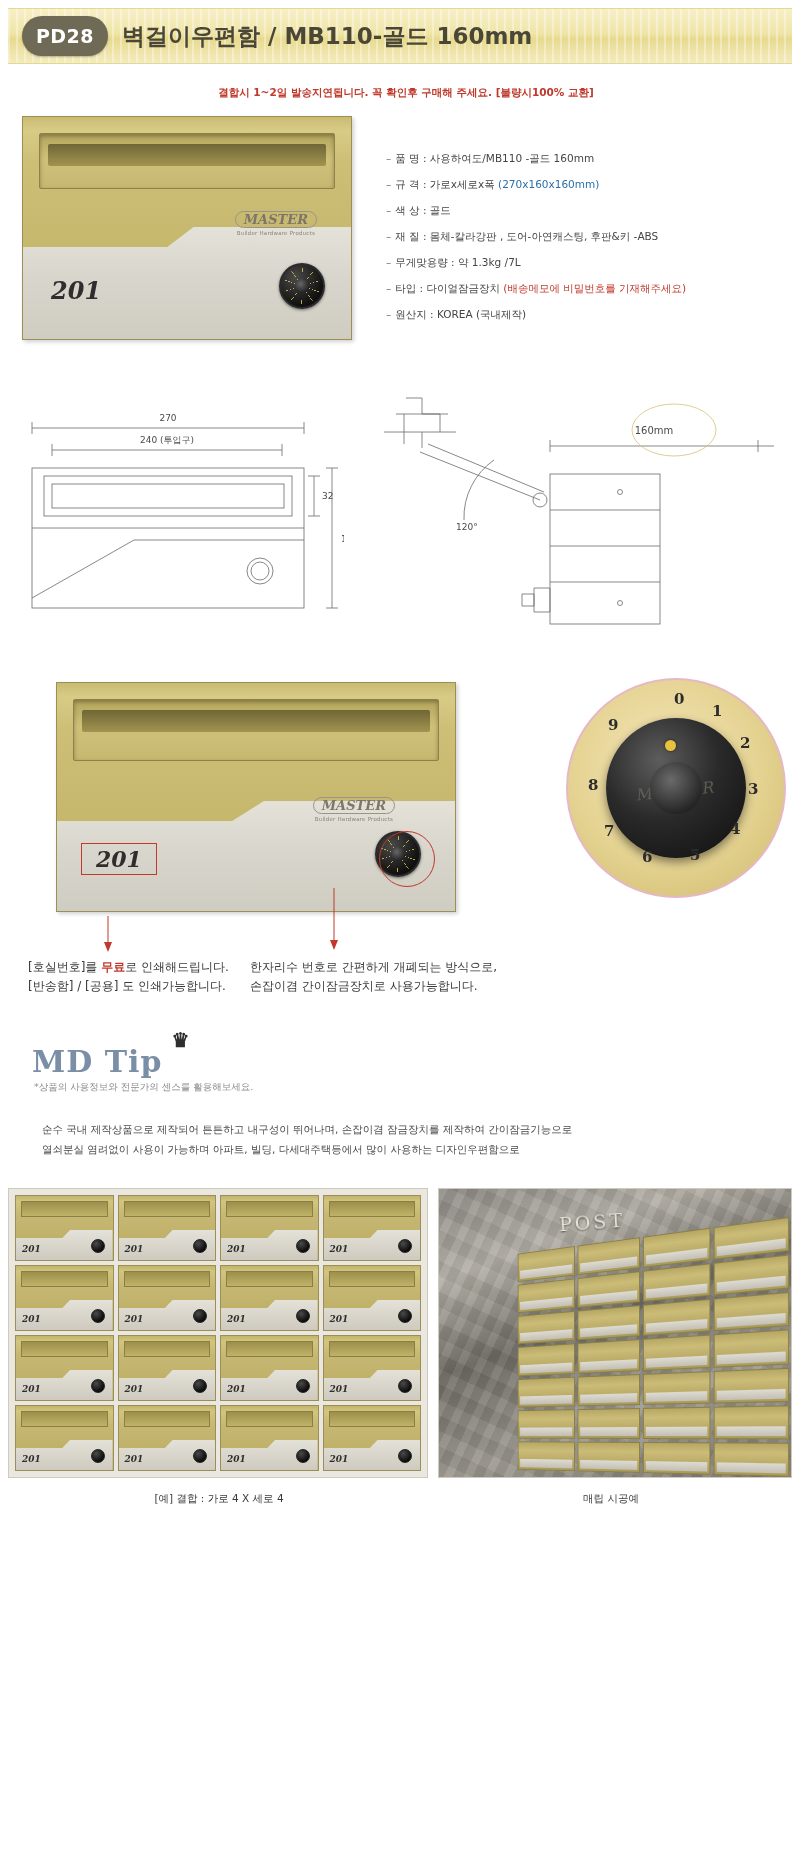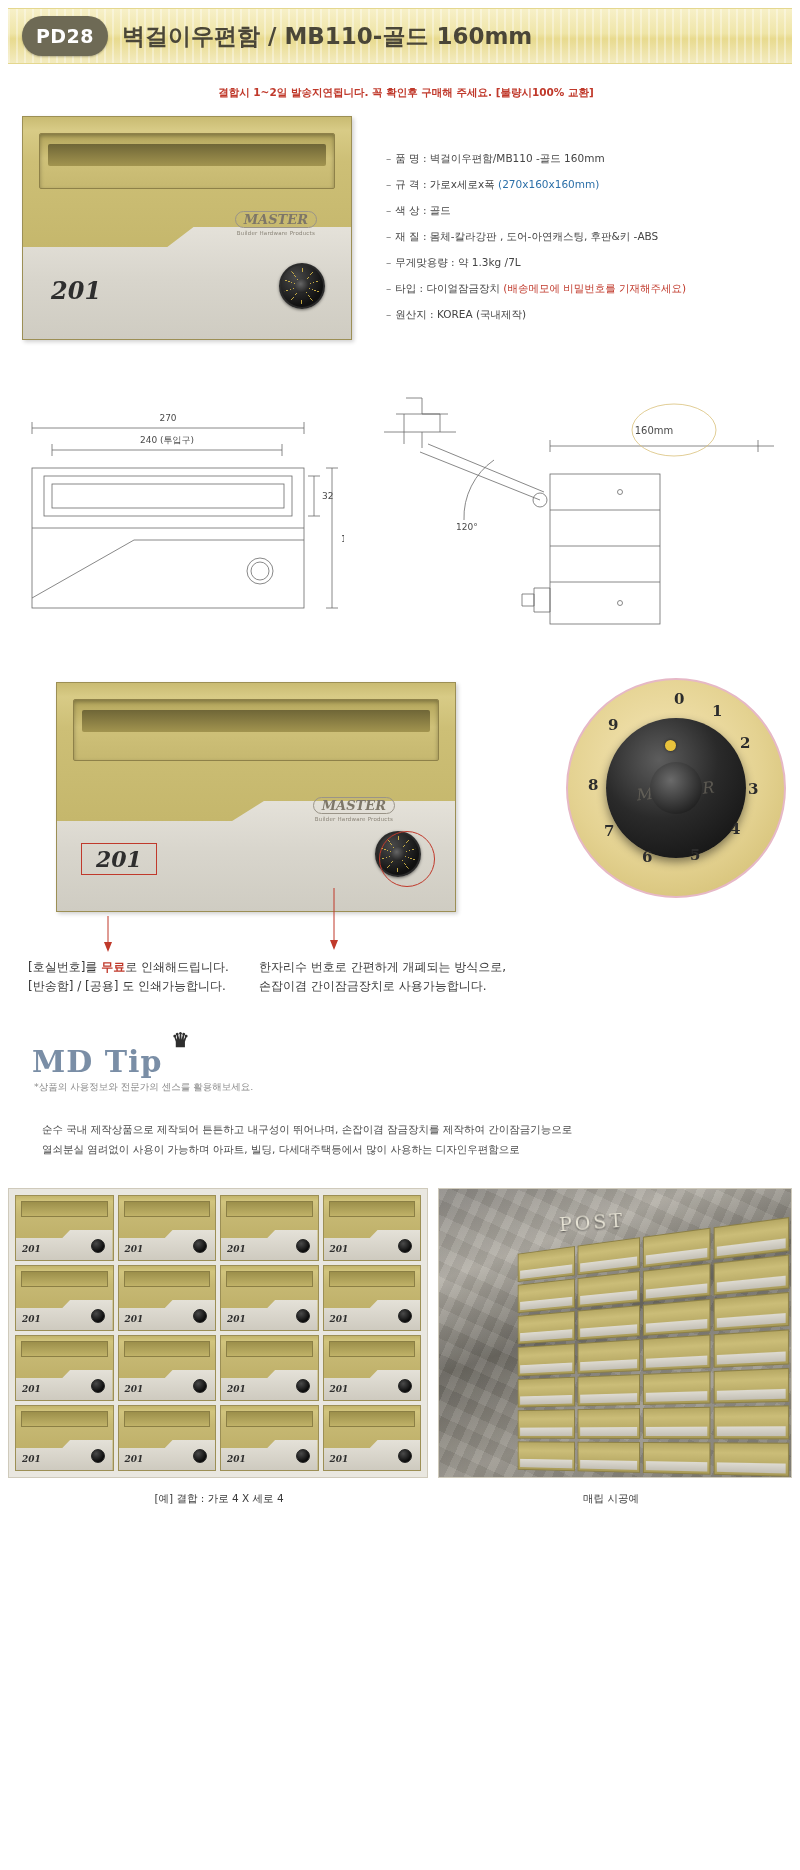--- a/index.html
+++ b/index.html
@@ -320,21 +320,21 @@
         <div class="m">MASTER</div>
         <div class="sub">Builder Hardware Products</div>
       </div>
       <div class="house-no">201</div>
       <div class="dial">
           <div class="dial-ticks"></div>
         </div>
     </div>
 
     <ul class="spec-list">
-      <li><span class="dash">–</span><span>품 명</span> : <span>벽걸이우편함/MB110 -골드 160mm</span></li>
+      <li><span class="dash">–</span><span>품 명</span> : <span>사용하여도/MB110 -골드 160mm</span></li>
       <li><span class="dash">–</span><span>규 격</span> : <span>가로x세로x폭</span> <span class="hl-blue">(270x160x160mm)</span></li>
       <li><span class="dash">–</span><span>색 상</span> : <span>골드</span></li>
       <li><span class="dash">–</span><span>재 질</span> : <span>몸체-칼라강판 , 도어-아연캐스팅, 후판&amp;키 -ABS</span></li>
       <li><span class="dash">–</span><span>무게맞용량</span> : <span>약 1.3kg /7L</span></li>
       <li><span class="dash">–</span><span>타입</span> : <span>다이얼잠금장치</span> <span class="hl-red">(배송메모에 비밀번호를 기재해주세요)</span></li>
       <li><span class="dash">–</span><span>원산지</span> : <span>KOREA (국내제작)</span></li>
     </ul>
   </div>
 
   <div class="drawings">
@@ -454,21 +454,21 @@
         <polygon points="20,62 16,52 24,52" fill="#c0392b"></polygon>
       </svg>
 
       <div class="callout" style="left:14px; top:36px;">
         <div>
           <span>[호실번호]를 </span><span class="red">무료</span><span>로 인쇄해드립니다.</span>
         </div>
         <div>[반송함] / [공용] 도 인쇄가능합니다.</div>
       </div>
 
-      <div class="callout" style="left:245px; top:36px;">
+      <div class="callout" style="left:236px; top:36px;">
         <div>한자리수 번호로 간편하게 개폐되는 방식으로,</div>
         <div>손잡이겸 간이잠금장치로 사용가능합니다.</div>
       </div>
     </div>
   </div>
 
   <div class="mdtip">
     <div class="mdtip-title">
       <span>MD Tip</span>
       <span class="crown">♛</span>

